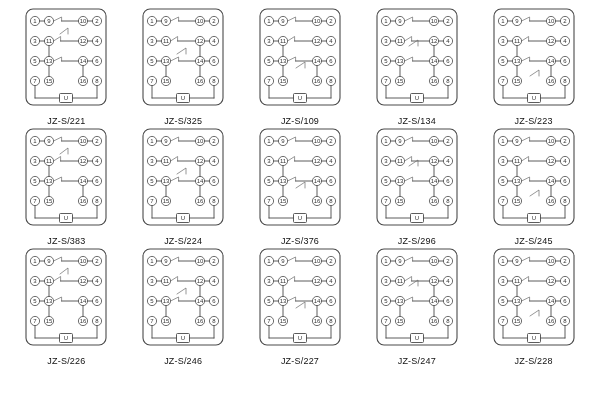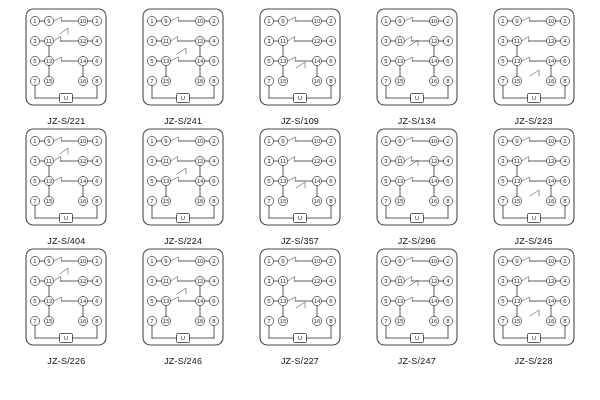--- a/index.html
+++ b/index.html
@@ -247,21 +247,21 @@
             <path d="M61 39.6 L61 50.4" class="wire"></path>
             <path d="M17.6 55 L22.4 55" class="wire"></path>
             <path d="M65.6 55 L70.4 55" class="wire"></path>
             <path d="M31.6 55 L39.6 51 L39.6 55" class="wire-thin"></path>
             <path d="M39.6 55 L56.4 55" class="wire"></path>
             <path d="M27 70.4 L27 59.6" class="wire"></path>
             <path d="M61 70.4 L61 59.6" class="wire"></path>
             <path d="M38 48 L47 42 L47 48" class="wire-thin"></path>
           </svg>
         </div>
-        <div class="caption">JZ-S/241</div>
+        <div class="caption">JZ-S/325</div>
       </div>
       <div class="cell">
         <div class="diagram">
           <svg width="88" height="106" viewBox="0 0 88 106">
             <rect x="4" y="3" width="80" height="96" rx="7" ry="7" class="frame"></rect>
             <g>
               <circle cx="13" cy="15" r="4.6" class="pin-circle"></circle>
               <text x="13" y="15.3" class="pin-label">1</text>
             </g>
             <g>
@@ -631,21 +631,21 @@
             <path d="M27 39.6 L27 50.4" class="wire"></path>
             <path d="M17.6 55 L22.4 55" class="wire"></path>
             <path d="M65.6 55 L70.4 55" class="wire"></path>
             <path d="M31.6 55 L39.6 51 L39.6 55" class="wire-thin"></path>
             <path d="M39.6 55 L56.4 55" class="wire"></path>
             <path d="M27 70.4 L27 59.6" class="wire"></path>
             <path d="M61 70.4 L61 59.6" class="wire"></path>
             <path d="M38 28 L46 22 L46 28" class="wire-thin"></path>
           </svg>
         </div>
-        <div class="caption">JZ-S/404</div>
+        <div class="caption">JZ-S/383</div>
       </div>
       <div class="cell">
         <div class="diagram">
           <svg width="88" height="106" viewBox="0 0 88 106">
             <rect x="4" y="3" width="80" height="96" rx="7" ry="7" class="frame"></rect>
             <g>
               <circle cx="13" cy="15" r="4.6" class="pin-circle"></circle>
               <text x="13" y="15.3" class="pin-label">1</text>
             </g>
             <g>
@@ -823,21 +823,21 @@
             <path d="M27 39.6 L27 50.4" class="wire"></path>
             <path d="M17.6 55 L22.4 55" class="wire"></path>
             <path d="M65.6 55 L70.4 55" class="wire"></path>
             <path d="M31.6 55 L39.6 51 L39.6 55" class="wire-thin"></path>
             <path d="M39.6 55 L56.4 55" class="wire"></path>
             <path d="M27 70.4 L27 59.6" class="wire"></path>
             <path d="M61 70.4 L61 59.6" class="wire"></path>
             <path d="M40 62 L49 56 L49 62" class="wire-thin"></path>
           </svg>
         </div>
-        <div class="caption">JZ-S/357</div>
+        <div class="caption">JZ-S/376</div>
       </div>
       <div class="cell">
         <div class="diagram">
           <svg width="88" height="106" viewBox="0 0 88 106">
             <rect x="4" y="3" width="80" height="96" rx="7" ry="7" class="frame"></rect>
             <g>
               <circle cx="13" cy="15" r="4.6" class="pin-circle"></circle>
               <text x="13" y="15.3" class="pin-label">1</text>
             </g>
             <g>

